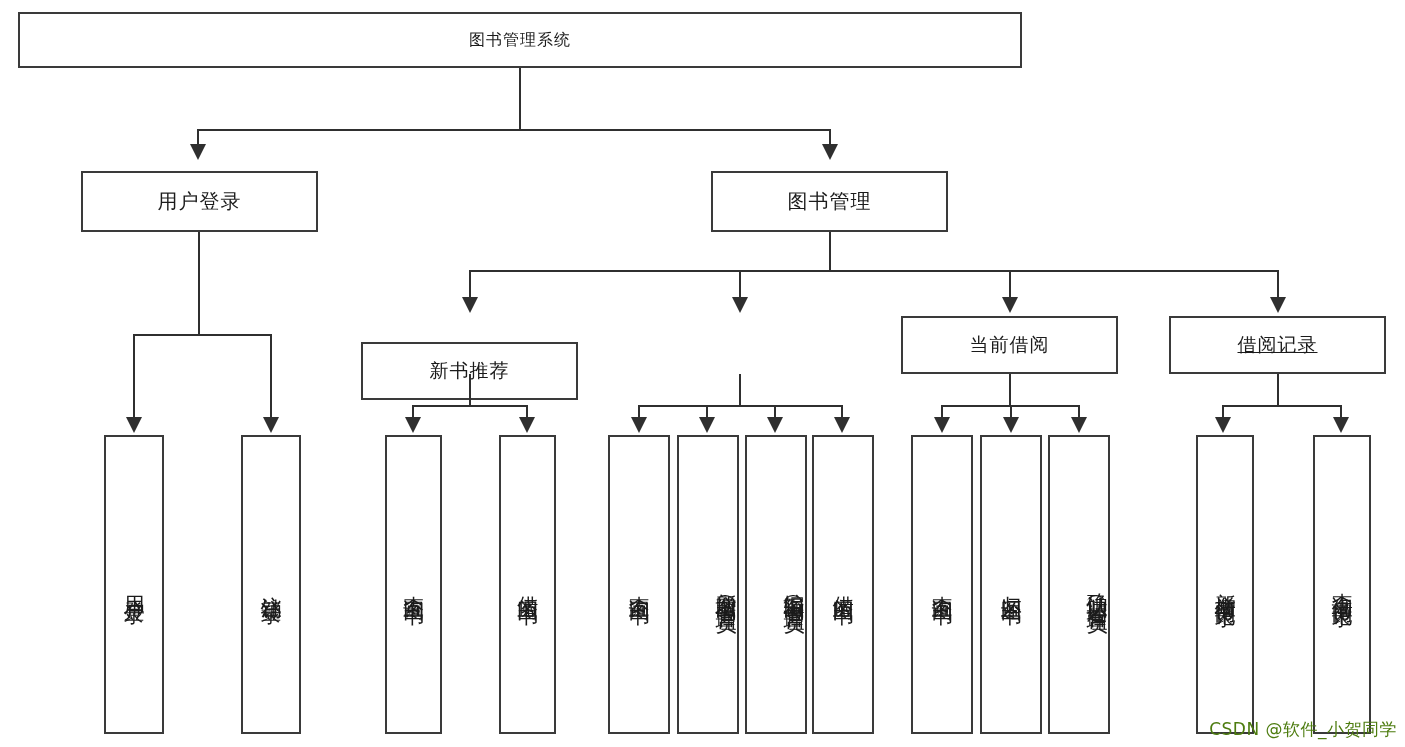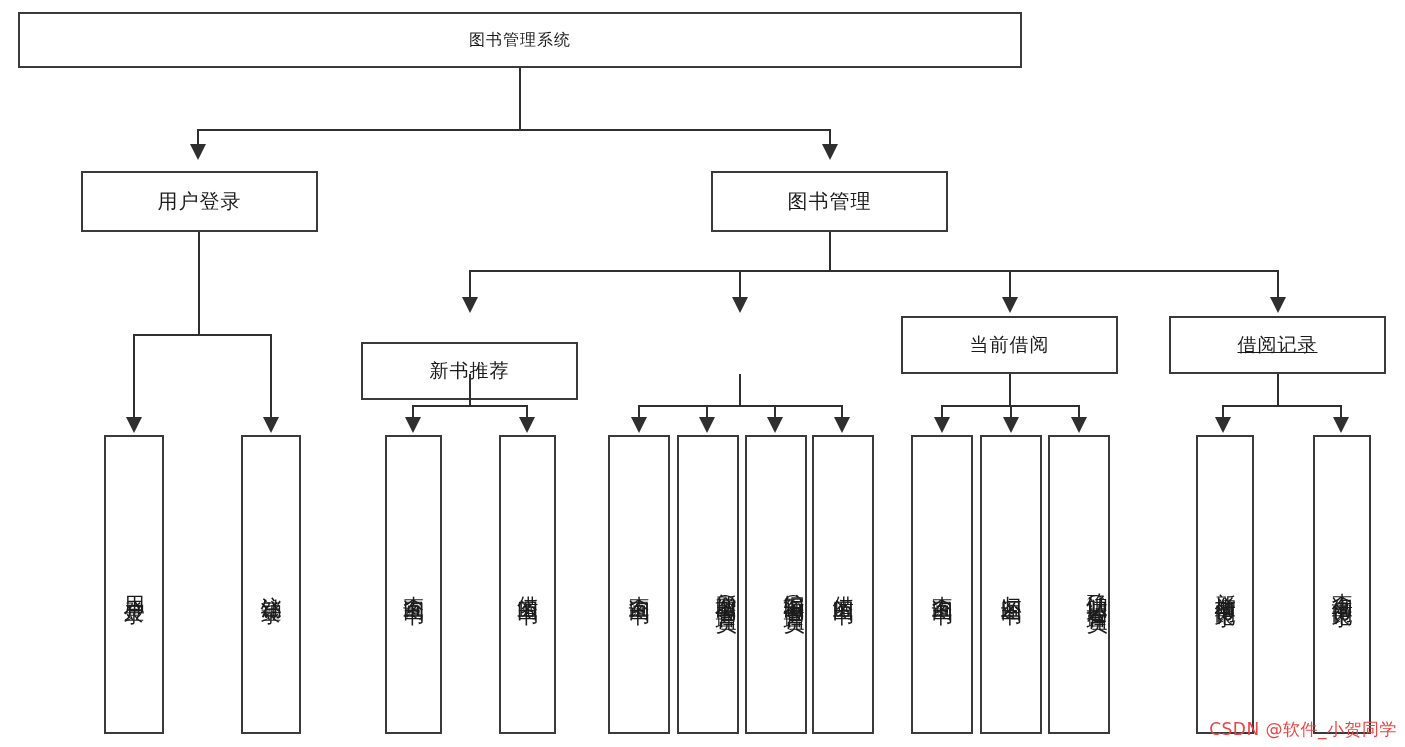--- a/index.html
+++ b/index.html
@@ -63,21 +63,21 @@
     border-left:8px solid transparent;
     border-right:8px solid transparent;
     border-top:16px solid #2f2f2f;
   }
   
   #watermark{
     position:absolute;
     right:8px;
     bottom:6px;
     font-size:17px;
-    color:#ef4444;
+    color:#4d7c0f;
     letter-spacing:0.5px;
     white-space:nowrap;
     pointer-events:none;
   }
 </style>
 </head>
 <body>
 
 <div id="canvas">
 

